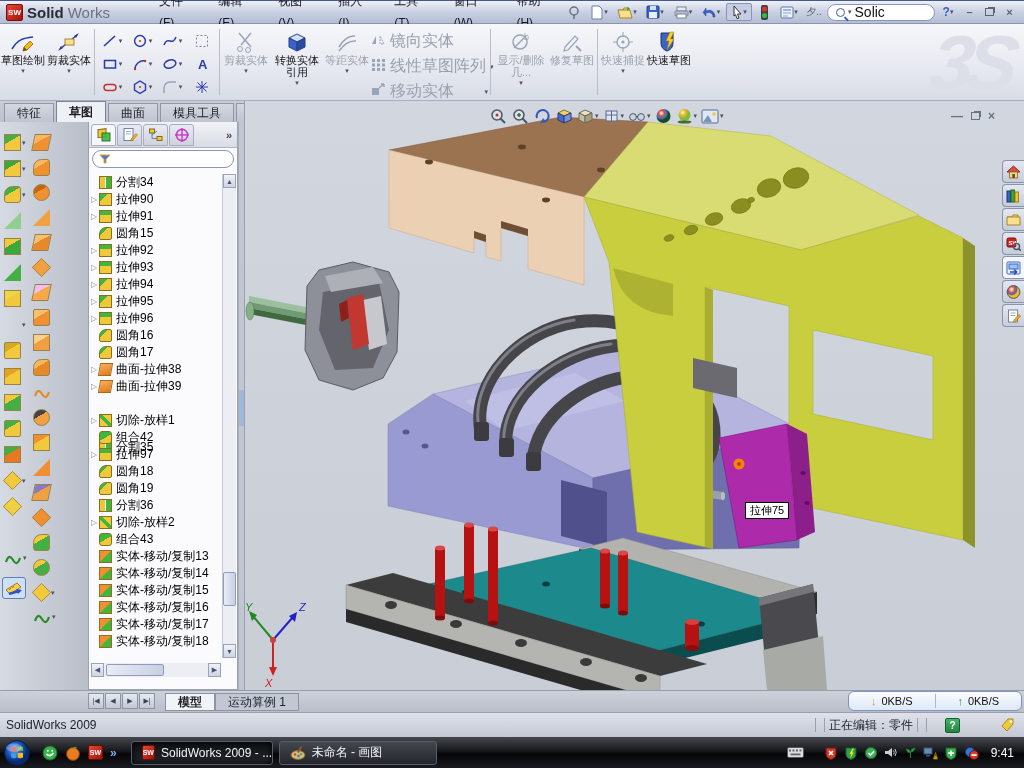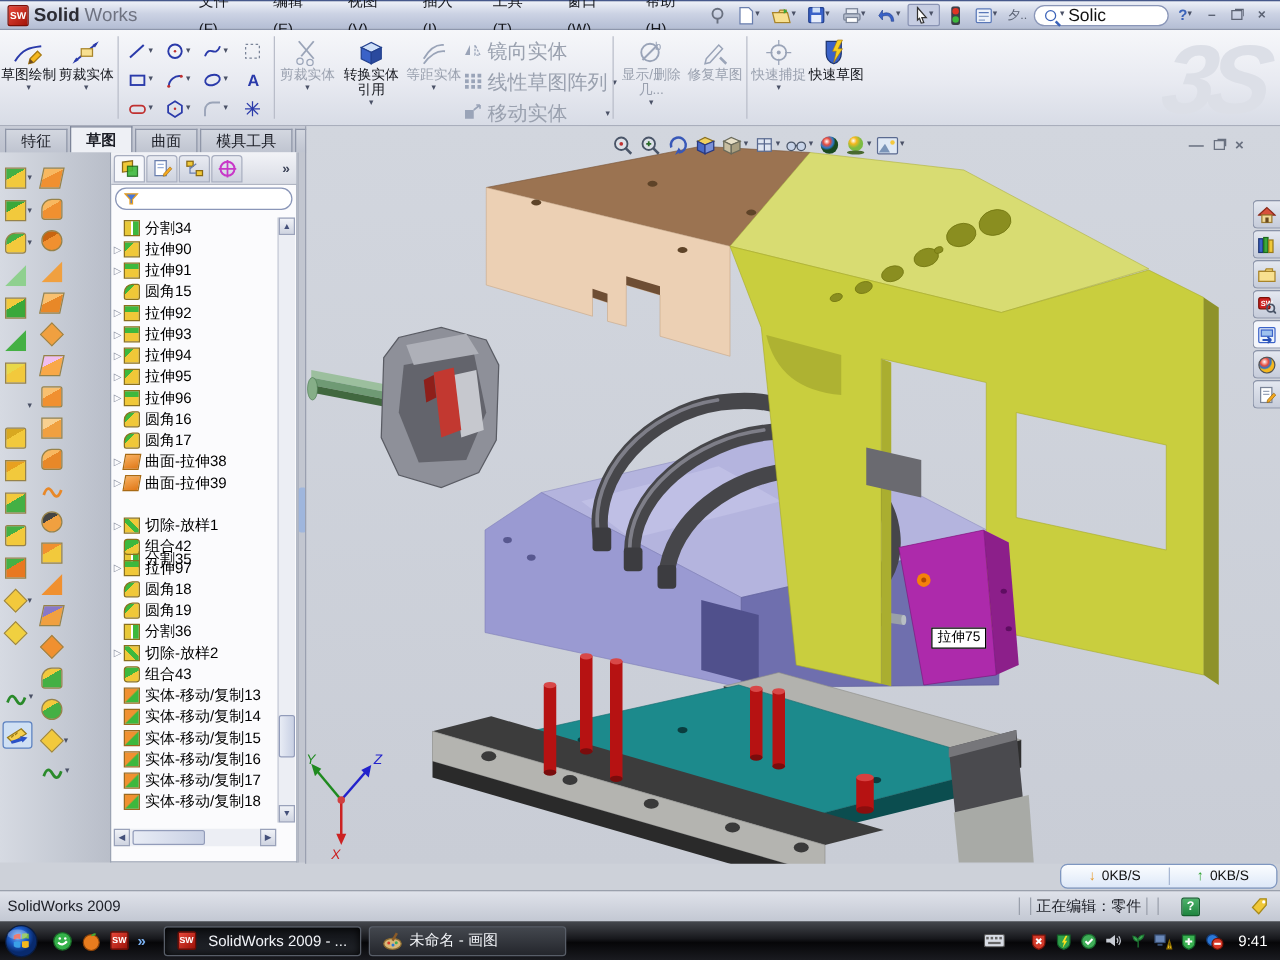--- a/index.html
+++ b/index.html
@@ -1069,20 +1069,32 @@
             <rect x="1.5" y="1" width="9" height="12" fill="#fff" stroke="#7a8498"></rect>
             <line x1="3.5" y1="4" x2="8.5" y2="4" stroke="#9aa4b8"></line>
             <line x1="3.5" y1="6.5" x2="8.5" y2="6.5" stroke="#9aa4b8"></line>
             <polygon points="7,11 12,5.5 13.6,7 8.6,12.6 6.6,13" fill="#f5a81e" stroke="#9a6a10" stroke-width="0.6"></polygon>
           </svg>
         </div>
       </div>
     <div id="tooltip75">拉伸75</div>
   </div>
 
+  <div id="bottomtabs">
+    <div style="width:88px"></div>
+    <span id="navbtns" style="display:flex;gap:1px">
+        <span class="navbtn">|◀</span>
+        <span class="navbtn">◀</span>
+        <span class="navbtn">▶</span>
+        <span class="navbtn">▶|</span>
+      </span>
+    <span style="width:10px"></span>
+    <span class="btab active">模型</span>
+    <span class="btab">运动算例 1</span>
+  </div>
 
   <div id="netwidget">
     <span class="half">
         <b style="color:#e8971e">↓</b>
         <span>0KB/S</span>
       </span>
     <span class="vdiv"></span>
     <span class="half">
         <b style="color:#2aa02a">↑</b>
         <span>0KB/S</span>
@@ -1140,21 +1152,21 @@
           </svg>
         </span>
         <span style="display: flex;">
           <span class="swcube">SW</span>
         </span>
         <span style="display: flex;">
           <span style="color:#7ab0f0;font-weight:bold;font-size:12px">»</span>
         </span>
       </span>
     <span id="taskbuttons" style="display:flex">
-        <span class="taskbtn active" style="width: 158px; justify-content: space-between;">
+        <span class="taskbtn active" style="width: 142px; justify-content: space-between;">
           <span class="swcube">SW</span>
           <span>SolidWorks 2009 - ...</span>
         </span>
         <span class="taskbtn idle" style="width: 158px;">
           <svg width="16" height="15">
             <ellipse cx="8" cy="10" rx="7" ry="4.4" fill="#d8b878" stroke="#8a6a30"></ellipse>
             <circle cx="5" cy="9.4" r="1.2" fill="#d83a2a"></circle>
             <circle cx="8.4" cy="11" r="1.2" fill="#2a78d8"></circle>
             <circle cx="11" cy="9.2" r="1.2" fill="#3fae58"></circle>
             <rect x="9" y="1" width="2" height="7" transform="rotate(30 10 4)" fill="#8a5a28"></rect>

